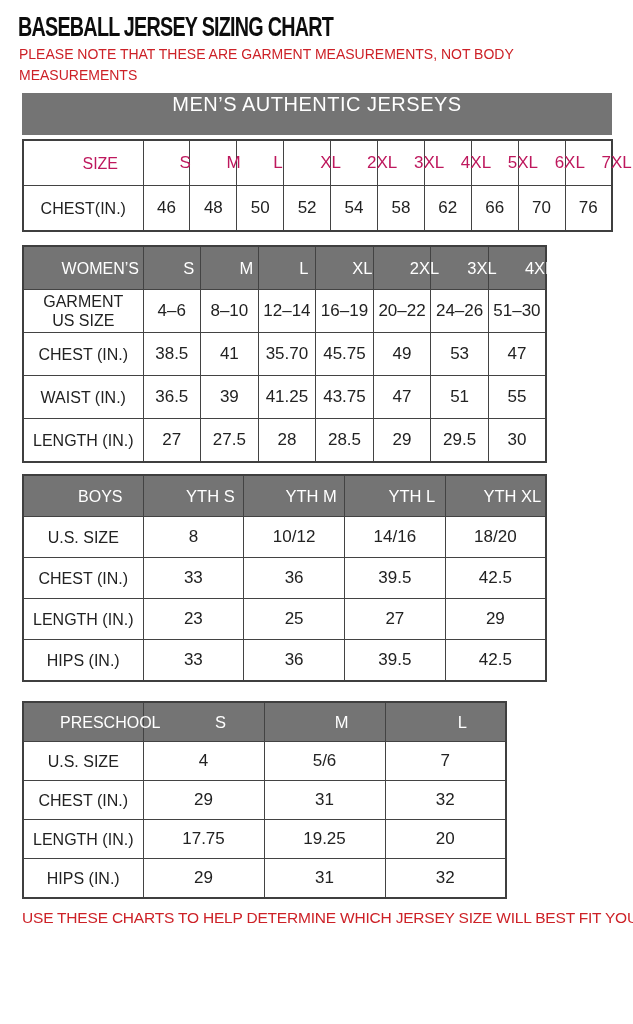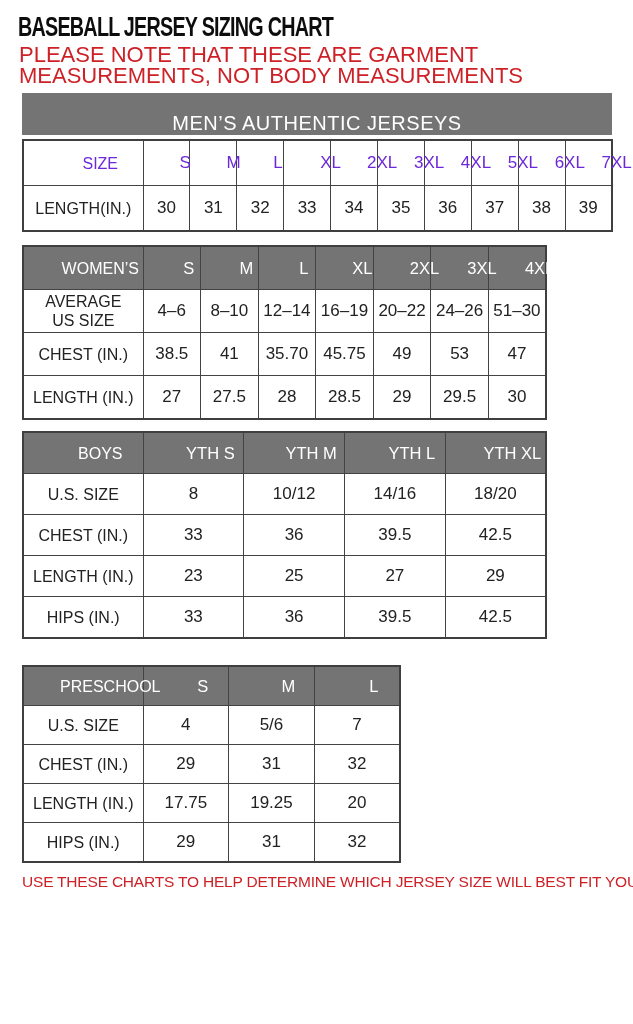--- a/index.html
+++ b/index.html
@@ -23,35 +23,35 @@
   }
   .page-title .squeeze {
     display: inline-block;
     transform: scaleX(0.76) scaleY(1.04);
     transform-origin: left center;
   }
 
   .note {
     margin: 0 20px 7px 19px;
     max-width: 584px;
-    font-size: 22px;
+    font-size: 14px;
     line-height: 21px;
     color: #cd2127;
   }
 
   .banner {
     margin-left: 22px;
     width: 590px;
     height: 42px;
     background: #747474;
     color: #ffffff;
     font-size: 20px;
     letter-spacing: 0.5px;
     display: flex;
-    align-items: flex-end;
+    align-items: flex-start;
     justify-content: center;
     margin-bottom: 4px;
   }
 
   table.tbl {
     border-collapse: collapse;
     table-layout: fixed;
     margin-left: 22px;
     border: 2px solid #3f3f3f;
   }
@@ -73,35 +73,35 @@
   
   table.filled-head thead th {
     background: #747474;
     color: #ffffff;
     font-size: 16.5px;
     padding-left: 36px;
   }
   
   table.plain-head thead th {
     background: #ffffff;
-    color: #6d28d9;
+    color: #be185d;
     font-size: 17px;
     padding-left: 36px;
   }
 
   table.mens      { width: 591px; margin-bottom: 13px; }
   table.mens th, table.mens td { height: 44px; }
 
   table.womens    { width: 525px; margin-bottom: 11px; }
   table.womens th, table.womens td { height: 42px; }
 
-  table.boys      { width: 525px; margin-bottom: 26px; }
+  table.boys      { width: 525px; margin-bottom: 19px; }
   table.boys th, table.boys td { height: 40px; }
 
-  table.preschool { width: 379px; }
+  table.preschool { width: 485px; }
   table.preschool th, table.preschool td { height: 38px; }
 
   .footer {
     margin: 10px 0 0 22px;
     font-size: 15.5px;
     letter-spacing: -0.2px;
     color: #cd2127;
     white-space: nowrap;
   }
 </style>
@@ -142,31 +142,31 @@
           <th>2XL</th>
           <th>3XL</th>
           <th>4XL</th>
           <th>5XL</th>
           <th>6XL</th>
           <th>7XL</th>
         </tr>
       </thead>
       <tbody>
         <tr>
-          <td class="row-label">LENGTH(IN.)</td>
-          <td class="val">30</td>
-          <td class="val">31</td>
-          <td class="val">32</td>
-          <td class="val">33</td>
-          <td class="val">34</td>
-          <td class="val">35</td>
-          <td class="val">36</td>
-          <td class="val">37</td>
-          <td class="val">38</td>
-          <td class="val">39</td>
+          <td class="row-label">CHEST(IN.)</td>
+          <td class="val">46</td>
+          <td class="val">48</td>
+          <td class="val">50</td>
+          <td class="val">52</td>
+          <td class="val">54</td>
+          <td class="val">58</td>
+          <td class="val">62</td>
+          <td class="val">66</td>
+          <td class="val">70</td>
+          <td class="val">76</td>
         </tr>
       </tbody>
     </table>
 
   <table class="tbl womens filled-head">
       <colgroup>
         <col class="label-col">
         <col>
         <col>
         <col>
@@ -182,41 +182,51 @@
           <th>M</th>
           <th>L</th>
           <th>XL</th>
           <th>2XL</th>
           <th>3XL</th>
           <th>4XL</th>
         </tr>
       </thead>
       <tbody>
         <tr>
-          <td class="row-label">AVERAGE
+          <td class="row-label">GARMENT
 US SIZE</td>
           <td class="val">4–6</td>
           <td class="val">8–10</td>
           <td class="val">12–14</td>
           <td class="val">16–19</td>
           <td class="val">20–22</td>
           <td class="val">24–26</td>
           <td class="val">51–30</td>
         </tr>
         <tr>
           <td class="row-label">CHEST (IN.)</td>
           <td class="val">38.5</td>
           <td class="val">41</td>
           <td class="val">35.70</td>
           <td class="val">45.75</td>
           <td class="val">49</td>
           <td class="val">53</td>
           <td class="val">47</td>
         </tr>
         <tr>
+          <td class="row-label">WAIST (IN.)</td>
+          <td class="val">36.5</td>
+          <td class="val">39</td>
+          <td class="val">41.25</td>
+          <td class="val">43.75</td>
+          <td class="val">47</td>
+          <td class="val">51</td>
+          <td class="val">55</td>
+        </tr>
+        <tr>
           <td class="row-label">LENGTH (IN.)</td>
           <td class="val">27</td>
           <td class="val">27.5</td>
           <td class="val">28</td>
           <td class="val">28.5</td>
           <td class="val">29</td>
           <td class="val">29.5</td>
           <td class="val">30</td>
         </tr>
       </tbody>

